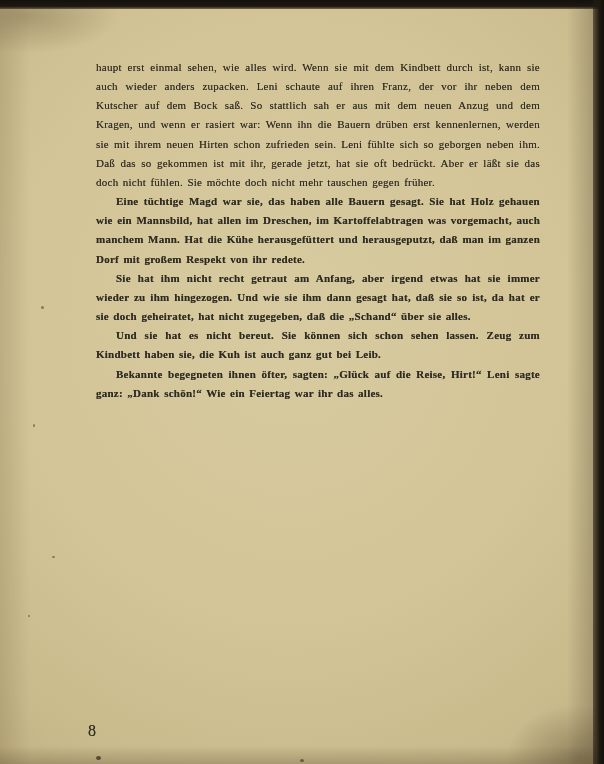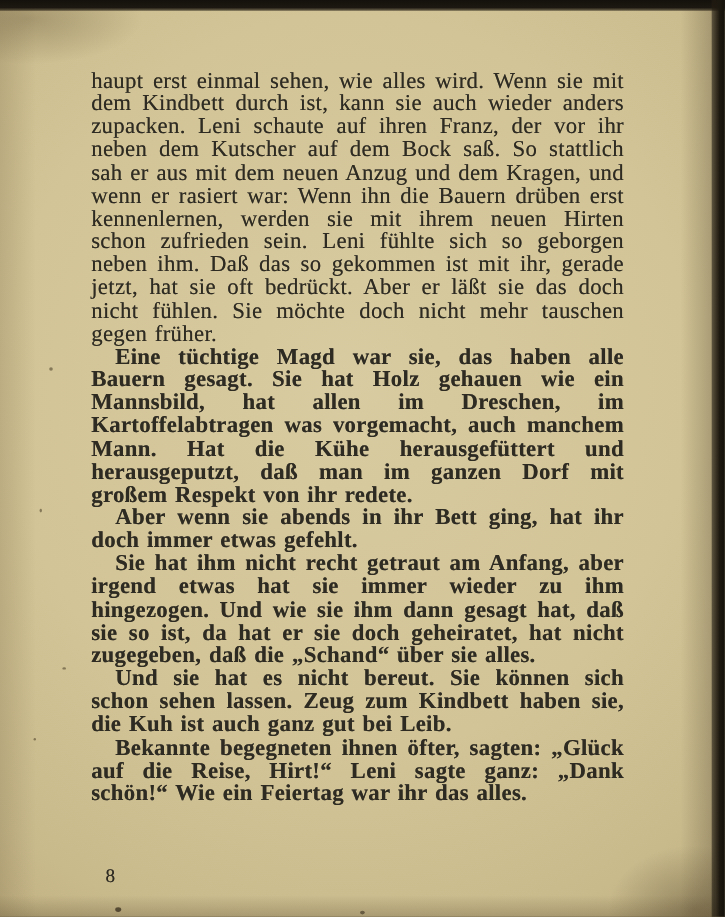--- a/index.html
+++ b/index.html
@@ -75,25 +75,25 @@
   .speck.s1 { left: 41px;  top: 306px; width: 3px; height: 3px; }
   .speck.s2 { left: 33px;  top: 424px; width: 2px; height: 3px; }
   .speck.s3 { left: 52px;  top: 556px; width: 3px; height: 2px; }
   .speck.s4 { left: 28px;  top: 615px; width: 2px; height: 2px; }
   .speck.s5 { left: 96px;  top: 756px; width: 5px; height: 4px; background: rgba(45,36,22,0.7); }
   .speck.s6 { left: 300px; top: 759px; width: 4px; height: 3px; background: rgba(45,36,22,0.55); }
 
   
   .text-block {
     position: absolute;
-    left: 76px;
+    left: 96px;
     top: 58px;
     width: 444px;
     color: #2e2b23;
-    font-size: 19px;
+    font-size: 11px;
     line-height: 19.15px;
     letter-spacing: 0.25px;
     word-spacing: 1.4px;
     text-align: justify;
     text-shadow: 0 0 0.5px rgba(46,43,35,0.65);
   }
   .text-block p {
     margin: 0;
     padding: 0;
   }
@@ -125,21 +125,20 @@
   <div class="speck s1"></div>
   <div class="speck s2"></div>
   <div class="speck s3"></div>
   <div class="speck s4"></div>
   <div class="speck s5"></div>
   <div class="speck s6"></div>
 
   <div class="text-block">
     <p>haupt erst einmal sehen, wie alles wird. Wenn sie mit dem Kindbett durch ist, kann sie auch wieder anders zupacken. Leni schaute auf ihren Franz, der vor ihr neben dem Kutscher auf dem Bock saß. So stattlich sah er aus mit dem neuen Anzug und dem Kragen, und wenn er rasiert war: Wenn ihn die Bauern drüben erst kennenlernen, werden sie mit ihrem neuen Hirten schon zufrieden sein. Leni fühlte sich so geborgen neben ihm. Daß das so gekommen ist mit ihr, gerade jetzt, hat sie oft bedrückt. Aber er läßt sie das doch nicht fühlen. Sie möchte doch nicht mehr tauschen gegen früher.</p>
     <p class="indent">Eine tüchtige Magd war sie, das haben alle Bauern gesagt. Sie hat Holz gehauen wie ein Mannsbild, hat allen im Dreschen, im Kartoffelabtragen was vorgemacht, auch manchem Mann. Hat die Kühe herausgefüttert und herausgeputzt, daß man im ganzen Dorf mit großem Respekt von ihr redete.</p>
-    <p class="indent">Aber wenn sie abends in ihr Bett ging, hat ihr doch immer etwas gefehlt.</p>
     <p class="indent">Sie hat ihm nicht recht getraut am Anfang, aber irgend etwas hat sie immer wieder zu ihm hingezogen. Und wie sie ihm dann gesagt hat, daß sie so ist, da hat er sie doch geheiratet, hat nicht zugegeben, daß die „Schand“ über sie alles.</p>
     <p class="indent">Und sie hat es nicht bereut. Sie können sich schon sehen lassen. Zeug zum Kindbett haben sie, die Kuh ist auch ganz gut bei Leib.</p>
     <p class="indent">Bekannte begegneten ihnen öfter, sagten: „Glück auf die Reise, Hirt!“ Leni sagte ganz: „Dank schön!“ Wie ein Feiertag war ihr das alles.</p>
   </div>
 
   <div class="page-number">8</div>
 
   <div class="edge-top"></div>
   <div class="edge-right"></div>
 

